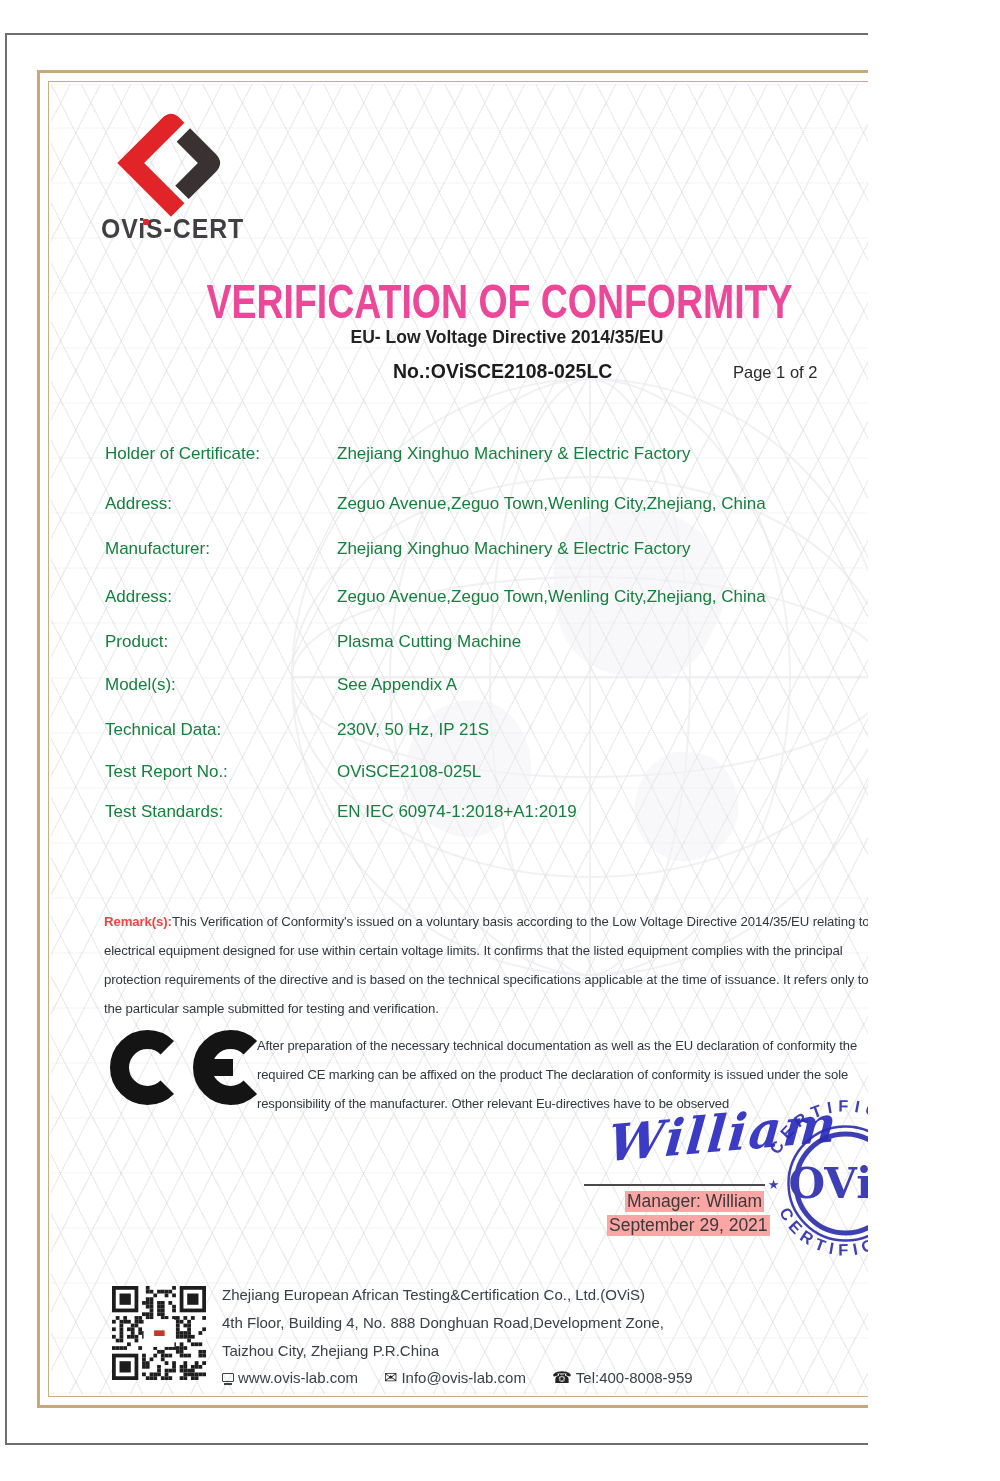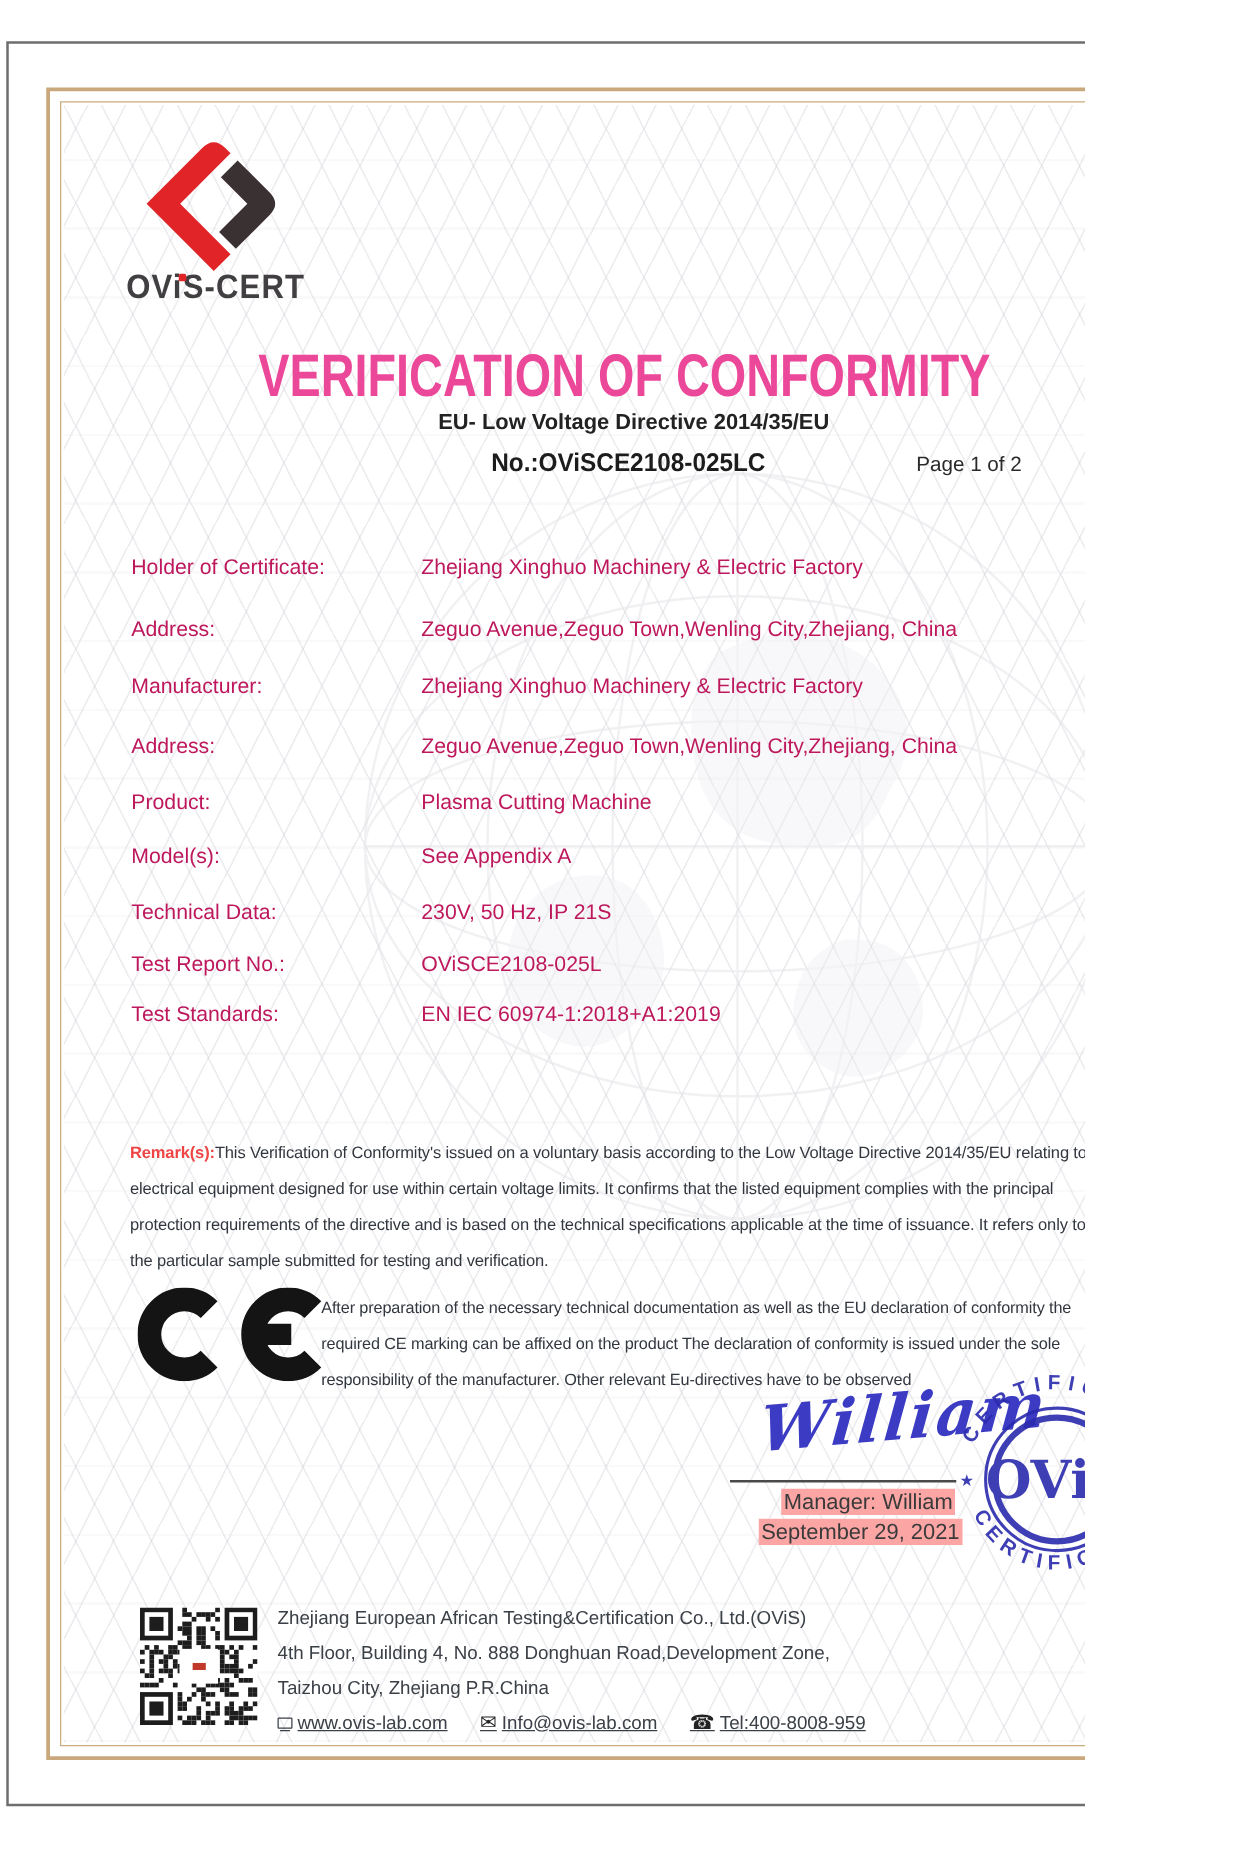--- a/index.html
+++ b/index.html
@@ -26,39 +26,39 @@
   
   .title{left:0;top:278px;width:1000px;text-align:center;z-index:2;font-weight:bold;color:#ec4899;
          font-size:48px;line-height:1;white-space:nowrap;}
   .title span{display:inline-block;transform:scaleX(.78);}
   .subtitle{left:0;top:327px;width:1014px;text-align:center;z-index:2;font-weight:bold;color:#222;
             font-size:17.5px;}
   .cert-no{left:393px;top:359px;z-index:2;font-weight:bold;color:#1c1c1c;font-size:20.5px;
            transform:scaleX(.95);transform-origin:left;white-space:nowrap;}
   .page-ind{left:733px;top:363px;z-index:2;font-size:16.5px;color:#2a2a2a;}
   
-  .frow{left:105px;z-index:2;font-size:17px;white-space:nowrap;color:#be185d;}
+  .frow{left:105px;z-index:2;font-size:17px;white-space:nowrap;color:#15803d;}
   .frow .lab{display:inline-block;width:232px;}
   
   .remark{left:104px;z-index:2;font-size:13.2px;letter-spacing:-.1px;white-space:nowrap;color:#32373f;}
   .remark b{color:#ef4444;}
   
   .ce{left:110px;top:1030px;width:150px;height:75px;z-index:2;}
   .ce-line{left:257px;z-index:2;font-size:13px;letter-spacing:-.1px;white-space:nowrap;color:#32373f;}
   
   .sig-script{left:608px;top:1104px;z-index:4;font-family:"DejaVu Serif",serif;font-style:italic;
               font-weight:bold;font-size:50px;color:#3b3bc4;transform:rotate(-5deg) skewX(-10deg);
               letter-spacing:2px;white-space:nowrap;}
   .sig-line{left:584px;top:1184px;width:181px;border-top:2px solid #4a4a4a;z-index:3;}
   .sig-cap{z-index:6;font-size:17.5px;color:#3a3a3a;background:#fca5a5;padding:0 2px;white-space:nowrap;}
   .stamp{left:748px;top:1086px;width:195px;height:195px;z-index:5;opacity:.9;}
   
   .qr{left:112px;top:1286px;width:94px;height:94px;z-index:2;}
   .fline{left:222px;z-index:2;font-size:15px;color:#3b4047;white-space:nowrap;}
-  .contact{display:flex;gap:26px;align-items:center;text-decoration:underline;}
+  .contact{display:flex;gap:26px;align-items:center;}
   .contact .item{display:flex;align-items:center;gap:4px;}
   .icon-monitor{display:inline-block;width:12px;height:9px;border:1.5px solid #3b4047;border-radius:1px;
                 position:relative;box-sizing:border-box;}
   .icon-monitor:after{content:"";position:absolute;left:1px;right:1px;bottom:-3.5px;height:1.5px;background:#3b4047;}
   .glyph-ic{font-size:16px;color:#232323;}
 </style>
 </head>
 <body>
 
 <div id="canvas">

